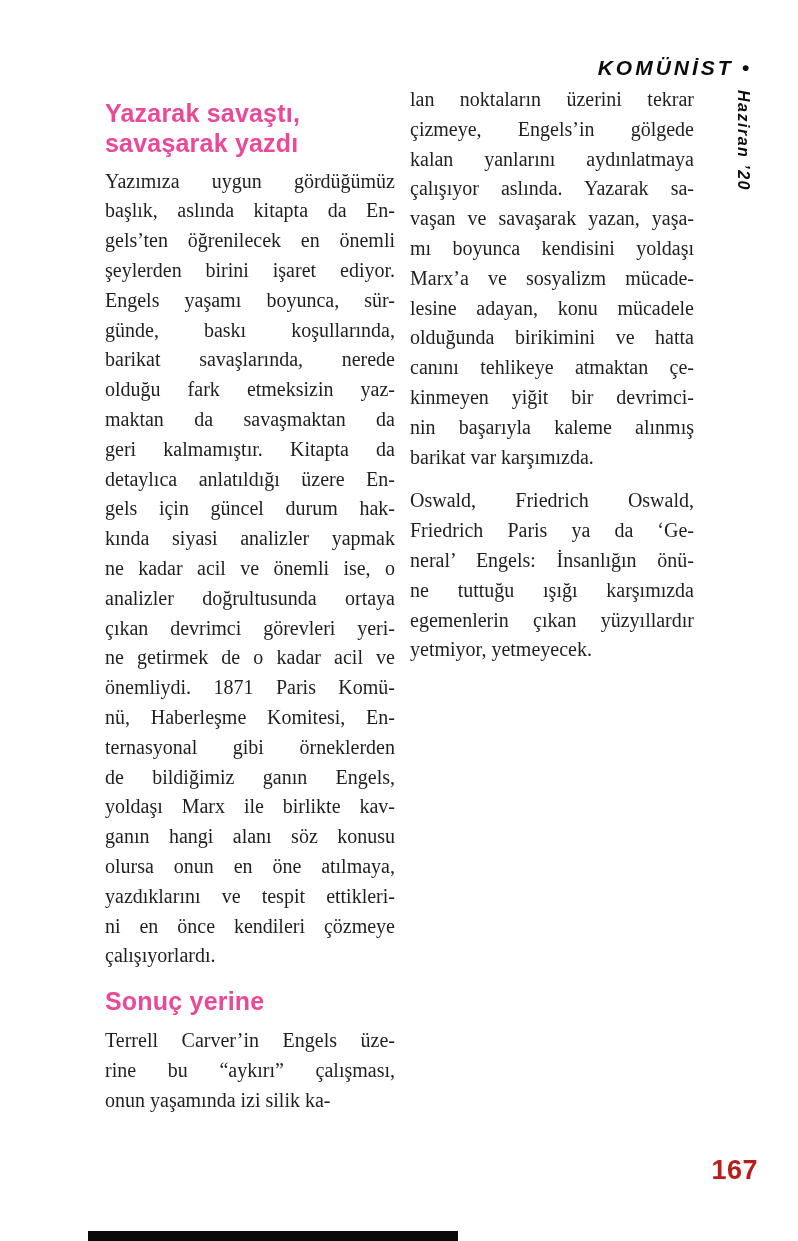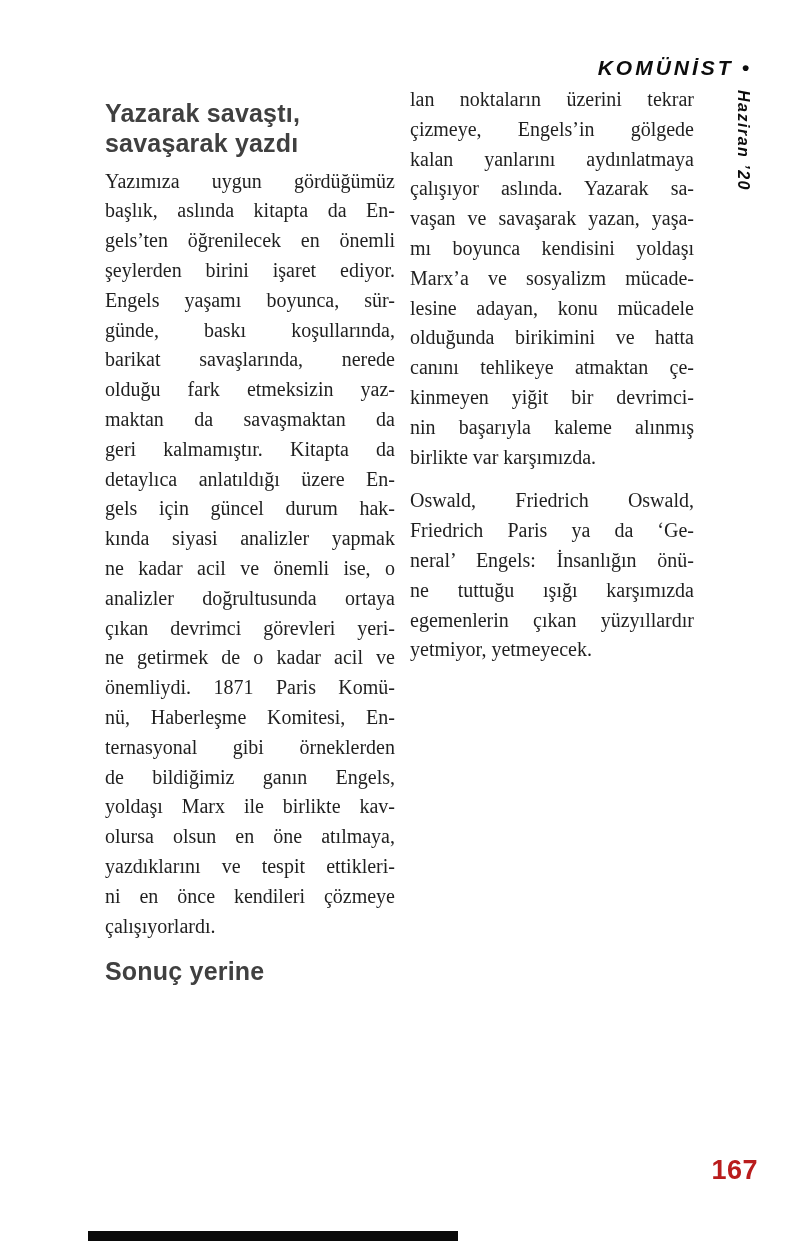--- a/index.html
+++ b/index.html
@@ -43,21 +43,21 @@
   .col { position: absolute; top: 99px; }
   .col-left  { left: 105px; width: 290px; }
   .col-right { left: 410px; width: 284px; top: 85px; }
 
   .h1, .h2 {
     font-family: "Liberation Sans", sans-serif;
     font-weight: 700;
     font-size: 25px;
     line-height: 33px;
     letter-spacing: 0.2px;
-    color: #404040;
+    color: #ec4899;
     margin: 0 0 8px 0;
   }
   .h2 { margin: 8px 0 8px 0; }
 
   .para { font-size: 20px; margin: 0 0 14px 0; }
   .tline {
     line-height: 29.8px;
     text-align: justify;
     text-align-last: justify;
     white-space: normal;
@@ -115,43 +115,49 @@
         <div class="tline">kında siyasi analizler yapmak</div>
         <div class="tline">ne kadar acil ve önemli ise, o</div>
         <div class="tline">analizler doğrultusunda ortaya</div>
         <div class="tline">çıkan devrimci görevleri yeri-</div>
         <div class="tline">ne getirmek de o kadar acil ve</div>
         <div class="tline">önemliydi. 1871 Paris Komü-</div>
         <div class="tline">nü, Haberleşme Komitesi, En-</div>
         <div class="tline">ternasyonal gibi örneklerden</div>
         <div class="tline">de bildiğimiz ganın Engels,</div>
         <div class="tline">yoldaşı Marx ile birlikte kav-</div>
-        <div class="tline">olursa olsun en öne atılmaya,</div>
+        <div class="tline">ganın hangi alanı söz konusu</div>
+        <div class="tline">olursa onun en öne atılmaya,</div>
         <div class="tline">yazdıklarını ve tespit ettikleri-</div>
         <div class="tline">ni en önce kendileri çözmeye</div>
         <div class="tline tline-last">çalışıyorlardı.</div>
       </div>
     <div class="h2">Sonuç yerine</div>
+    <div class="para">
+        <div class="tline">Terrell Carver’in Engels üze-</div>
+        <div class="tline">rine bu “aykırı” çalışması,</div>
+        <div class="tline tline-last">onun yaşamında izi silik ka-</div>
+      </div>
   </div>
 
   <div class="col col-right">
     <div class="para">
         <div class="tline">lan noktaların üzerini tekrar</div>
         <div class="tline">çizmeye, Engels’in gölgede</div>
         <div class="tline">kalan yanlarını aydınlatmaya</div>
         <div class="tline">çalışıyor aslında. Yazarak sa-</div>
         <div class="tline">vaşan ve savaşarak yazan, yaşa-</div>
         <div class="tline">mı boyunca kendisini yoldaşı</div>
         <div class="tline">Marx’a ve sosyalizm mücade-</div>
         <div class="tline">lesine adayan, konu mücadele</div>
         <div class="tline">olduğunda birikimini ve hatta</div>
         <div class="tline">canını tehlikeye atmaktan çe-</div>
         <div class="tline">kinmeyen yiğit bir devrimci-</div>
         <div class="tline">nin başarıyla kaleme alınmış</div>
-        <div class="tline tline-last">birlikte var karşımızda.</div>
+        <div class="tline tline-last">barikat var karşımızda.</div>
       </div>
     <div class="para">
         <div class="tline">Oswald, Friedrich Oswald,</div>
         <div class="tline">Friedrich Paris ya da ‘Ge-</div>
         <div class="tline">neral’ Engels: İnsanlığın önü-</div>
         <div class="tline">ne tuttuğu ışığı karşımızda</div>
         <div class="tline">egemenlerin çıkan yüzyıllardır</div>
         <div class="tline tline-last">yetmiyor, yetmeyecek.</div>
       </div>
   </div>

